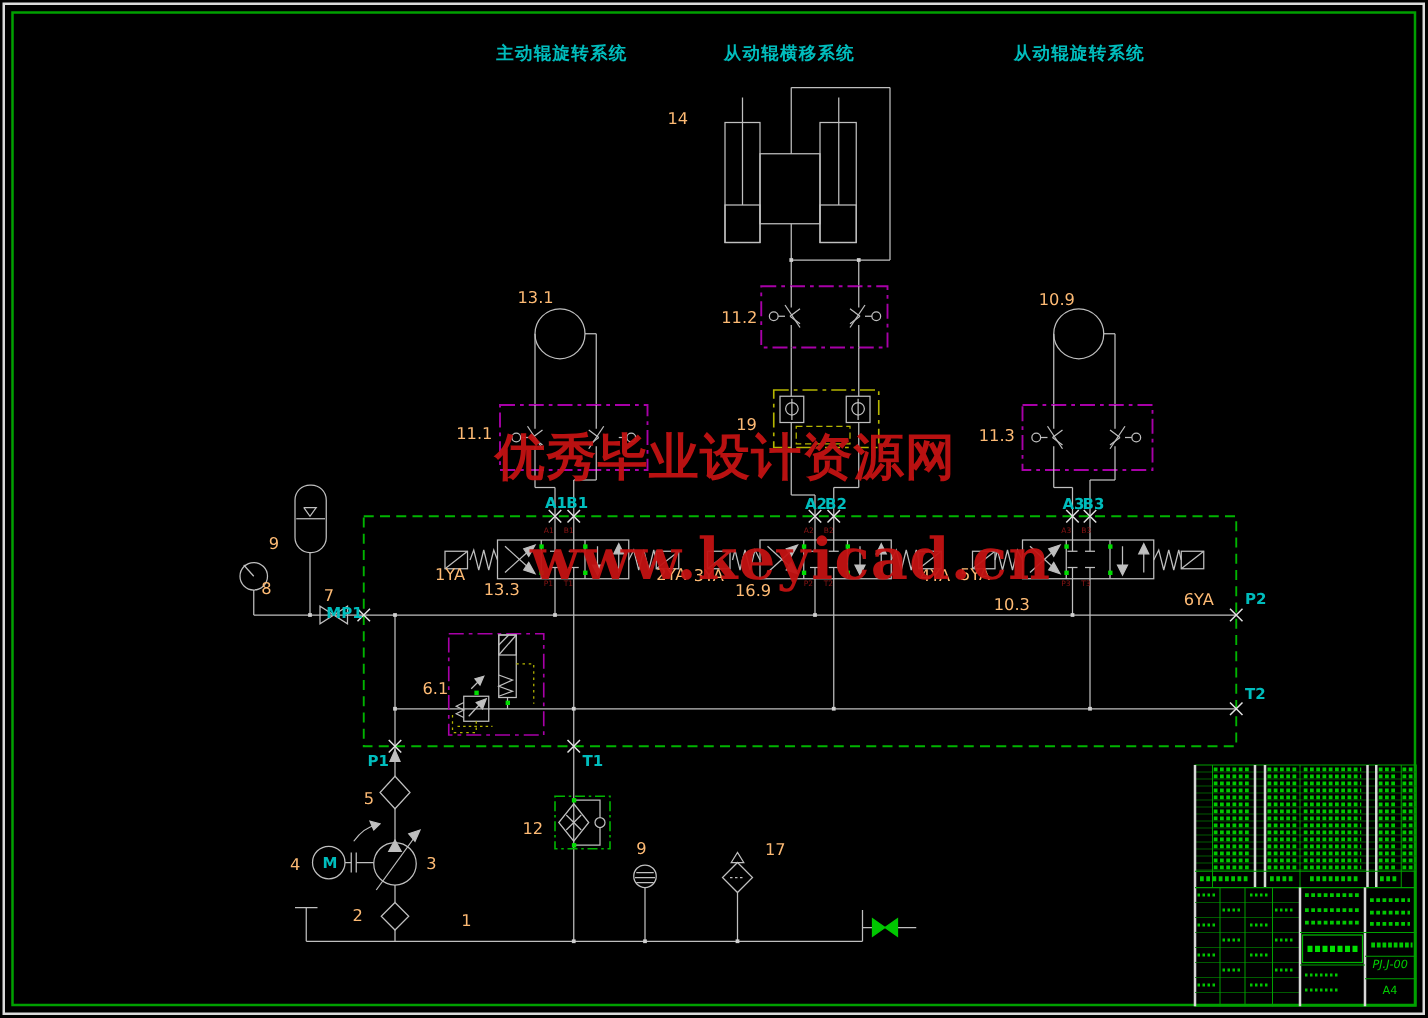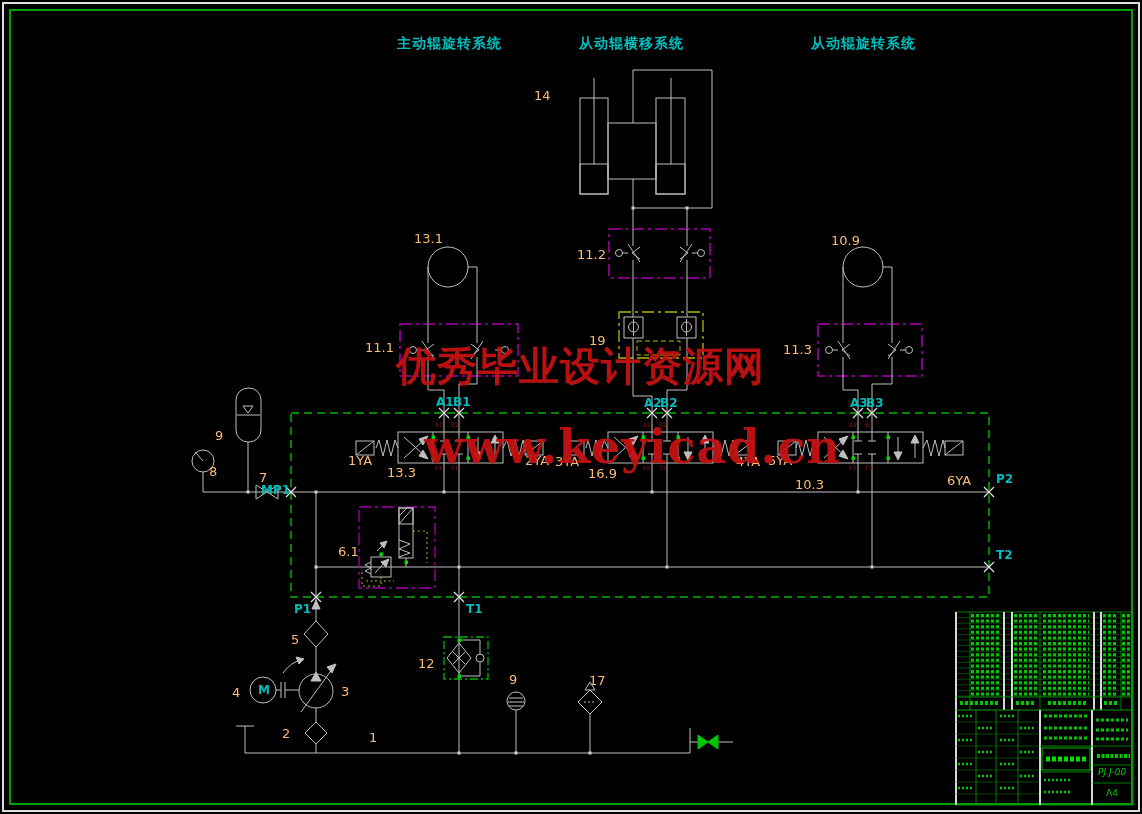--- a/index.html
+++ b/index.html
@@ -575,21 +575,21 @@
 <div class="lbl wlab" style="left:209px;top:465px">8</div>
 <div class="lbl wlab" style="left:259px;top:471px">7</div>
 <div class="lbl wlab" style="left:338px;top:545px">6.1</div>
 <div class="lbl wlab" style="left:291px;top:633px">5</div>
 <div class="lbl wlab" style="left:232px;top:686px">4</div>
 <div class="lbl wlab" style="left:341px;top:685px">3</div>
 <div class="lbl wlab" style="left:282px;top:727px">2</div>
 <div class="lbl wlab" style="left:369px;top:731px">1</div>
 <div class="lbl wlab" style="left:418px;top:657px">12</div>
 <div class="lbl wlab" style="left:509px;top:673px">9</div>
-<div class="lbl wlab" style="left:589px;top:674px">17</div>
+<div class="lbl wlab" style="left:612px;top:674px">17</div>
 
 <div class="lbl wlab" style="left:348px;top:454px">1YA</div>
 <div class="lbl wlab" style="left:525px;top:454px">2YA</div>
 <div class="lbl wlab" style="left:555px;top:455px">3YA</div>
 <div class="lbl wlab" style="left:736px;top:455px">4YA</div>
 <div class="lbl wlab" style="left:768px;top:454px">5YA</div>
 <div class="lbl wlab" style="left:947px;top:474px">6YA</div>
 
 <div class="lbl rtag" style="left:435px;top:422px">A1</div>
 <div class="lbl rtag" style="left:451px;top:422px">B1</div>

